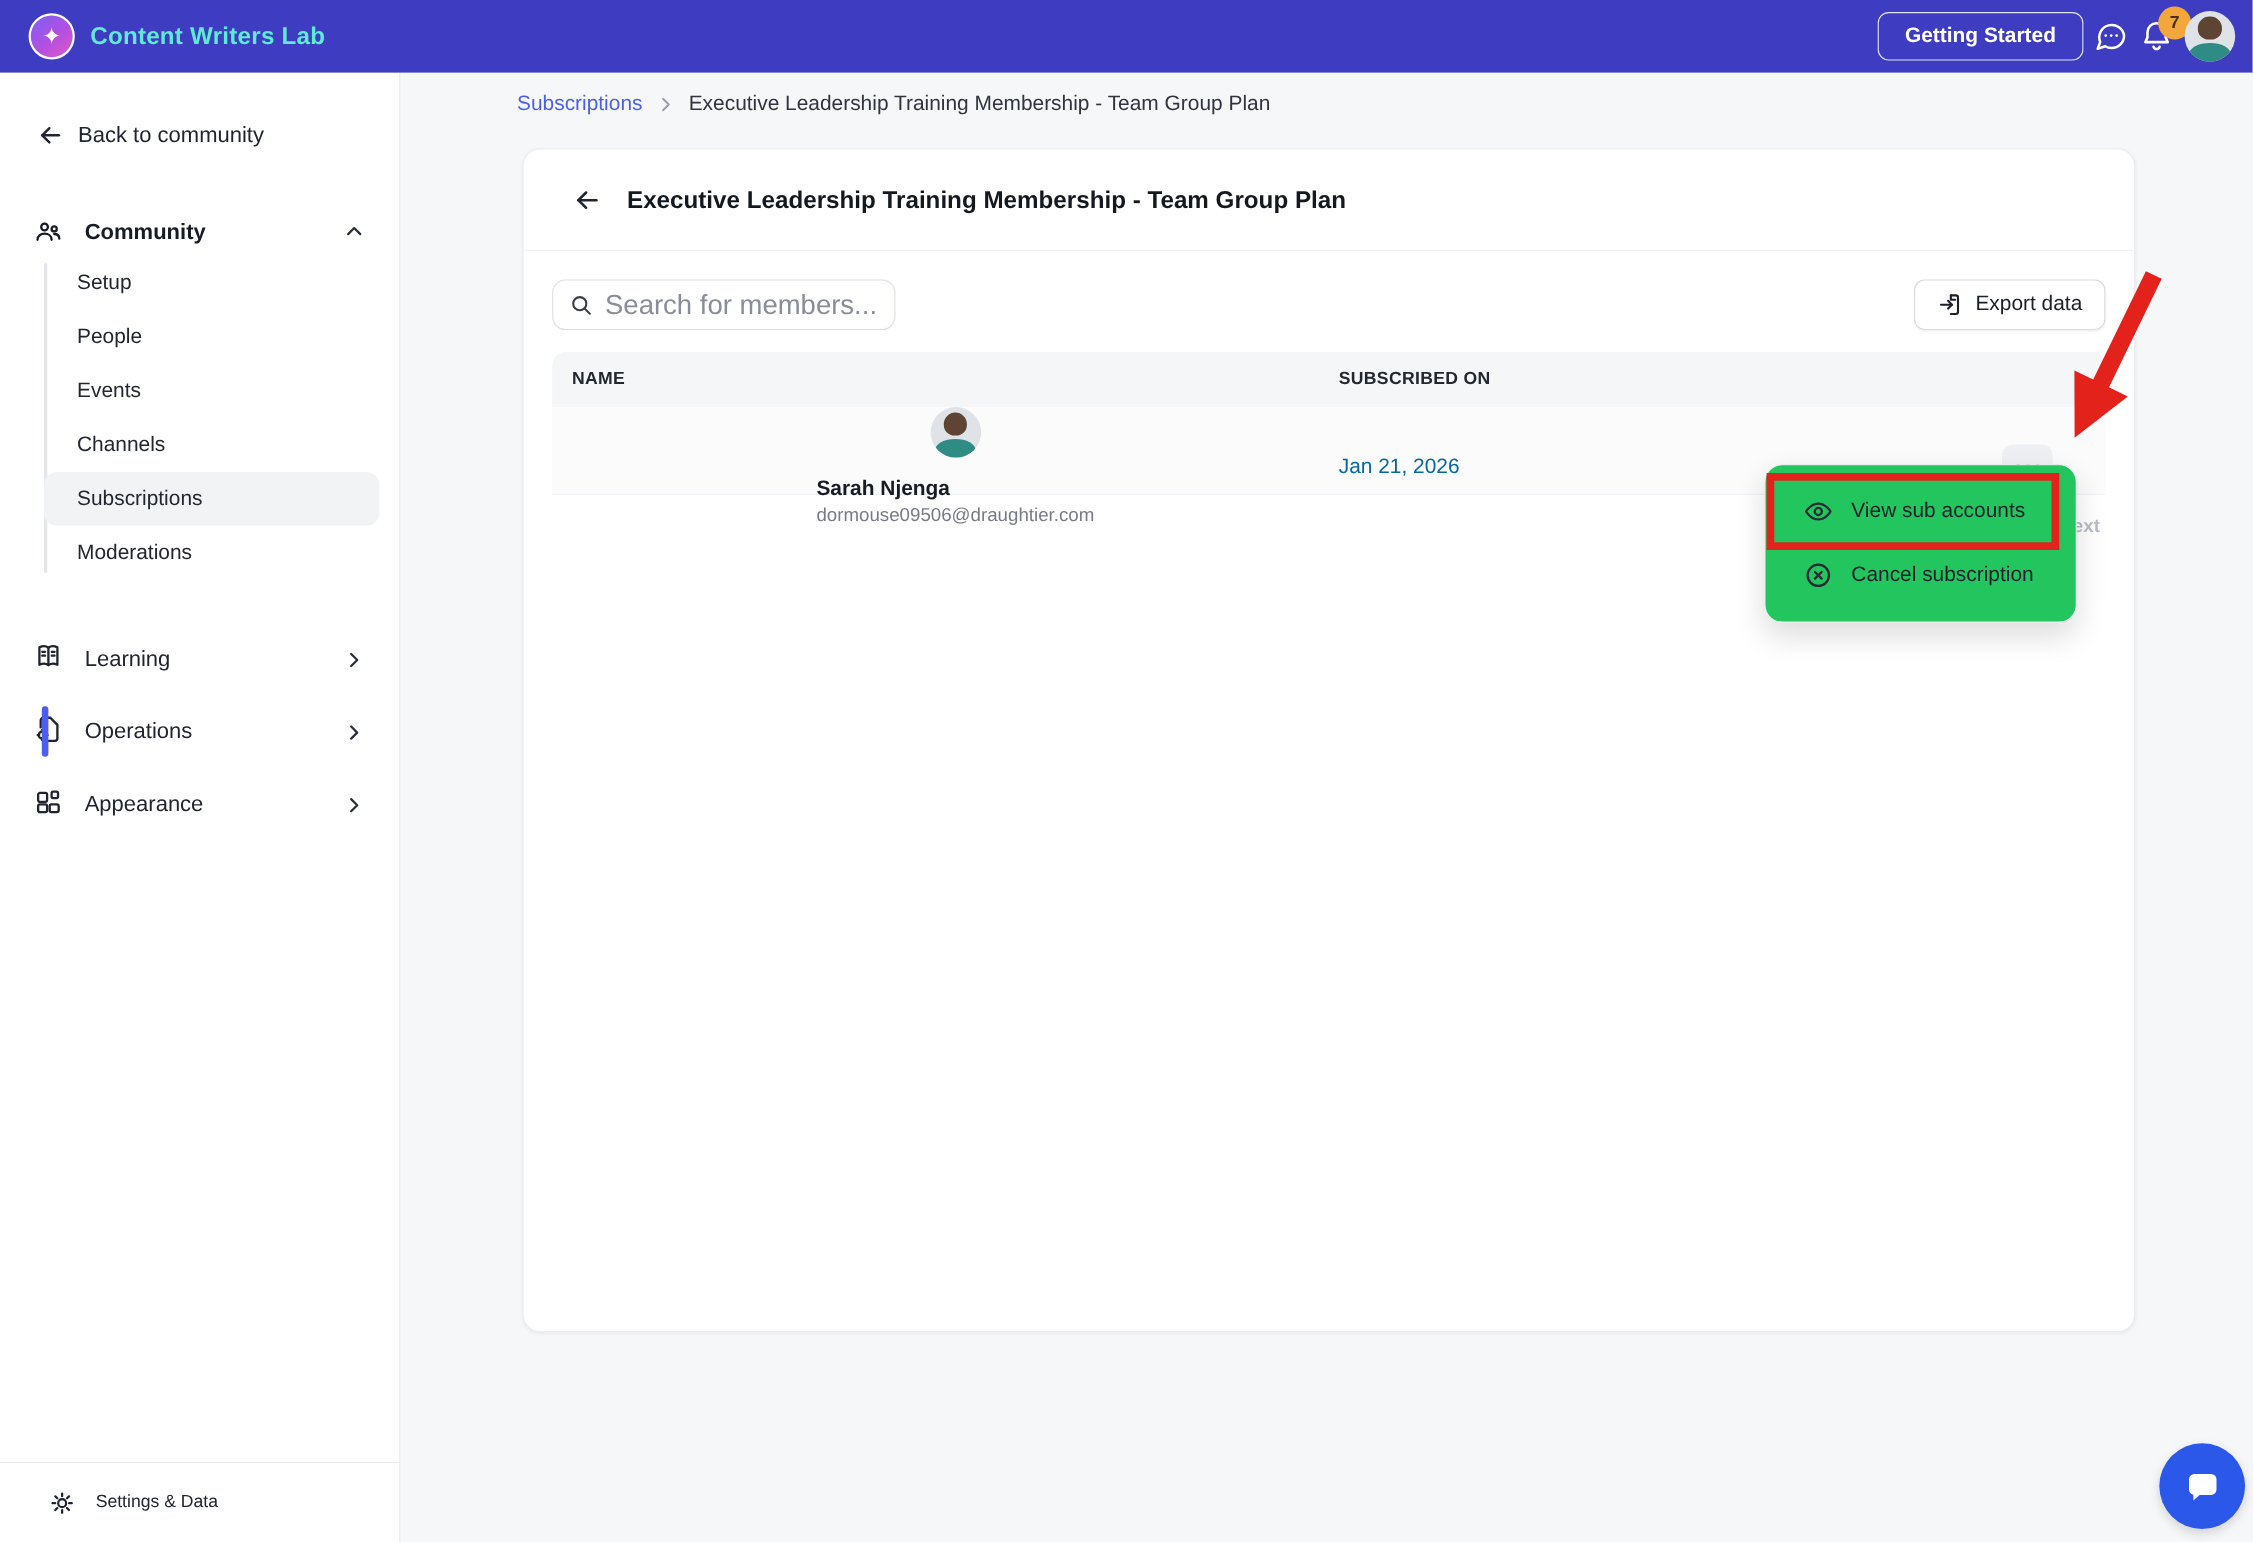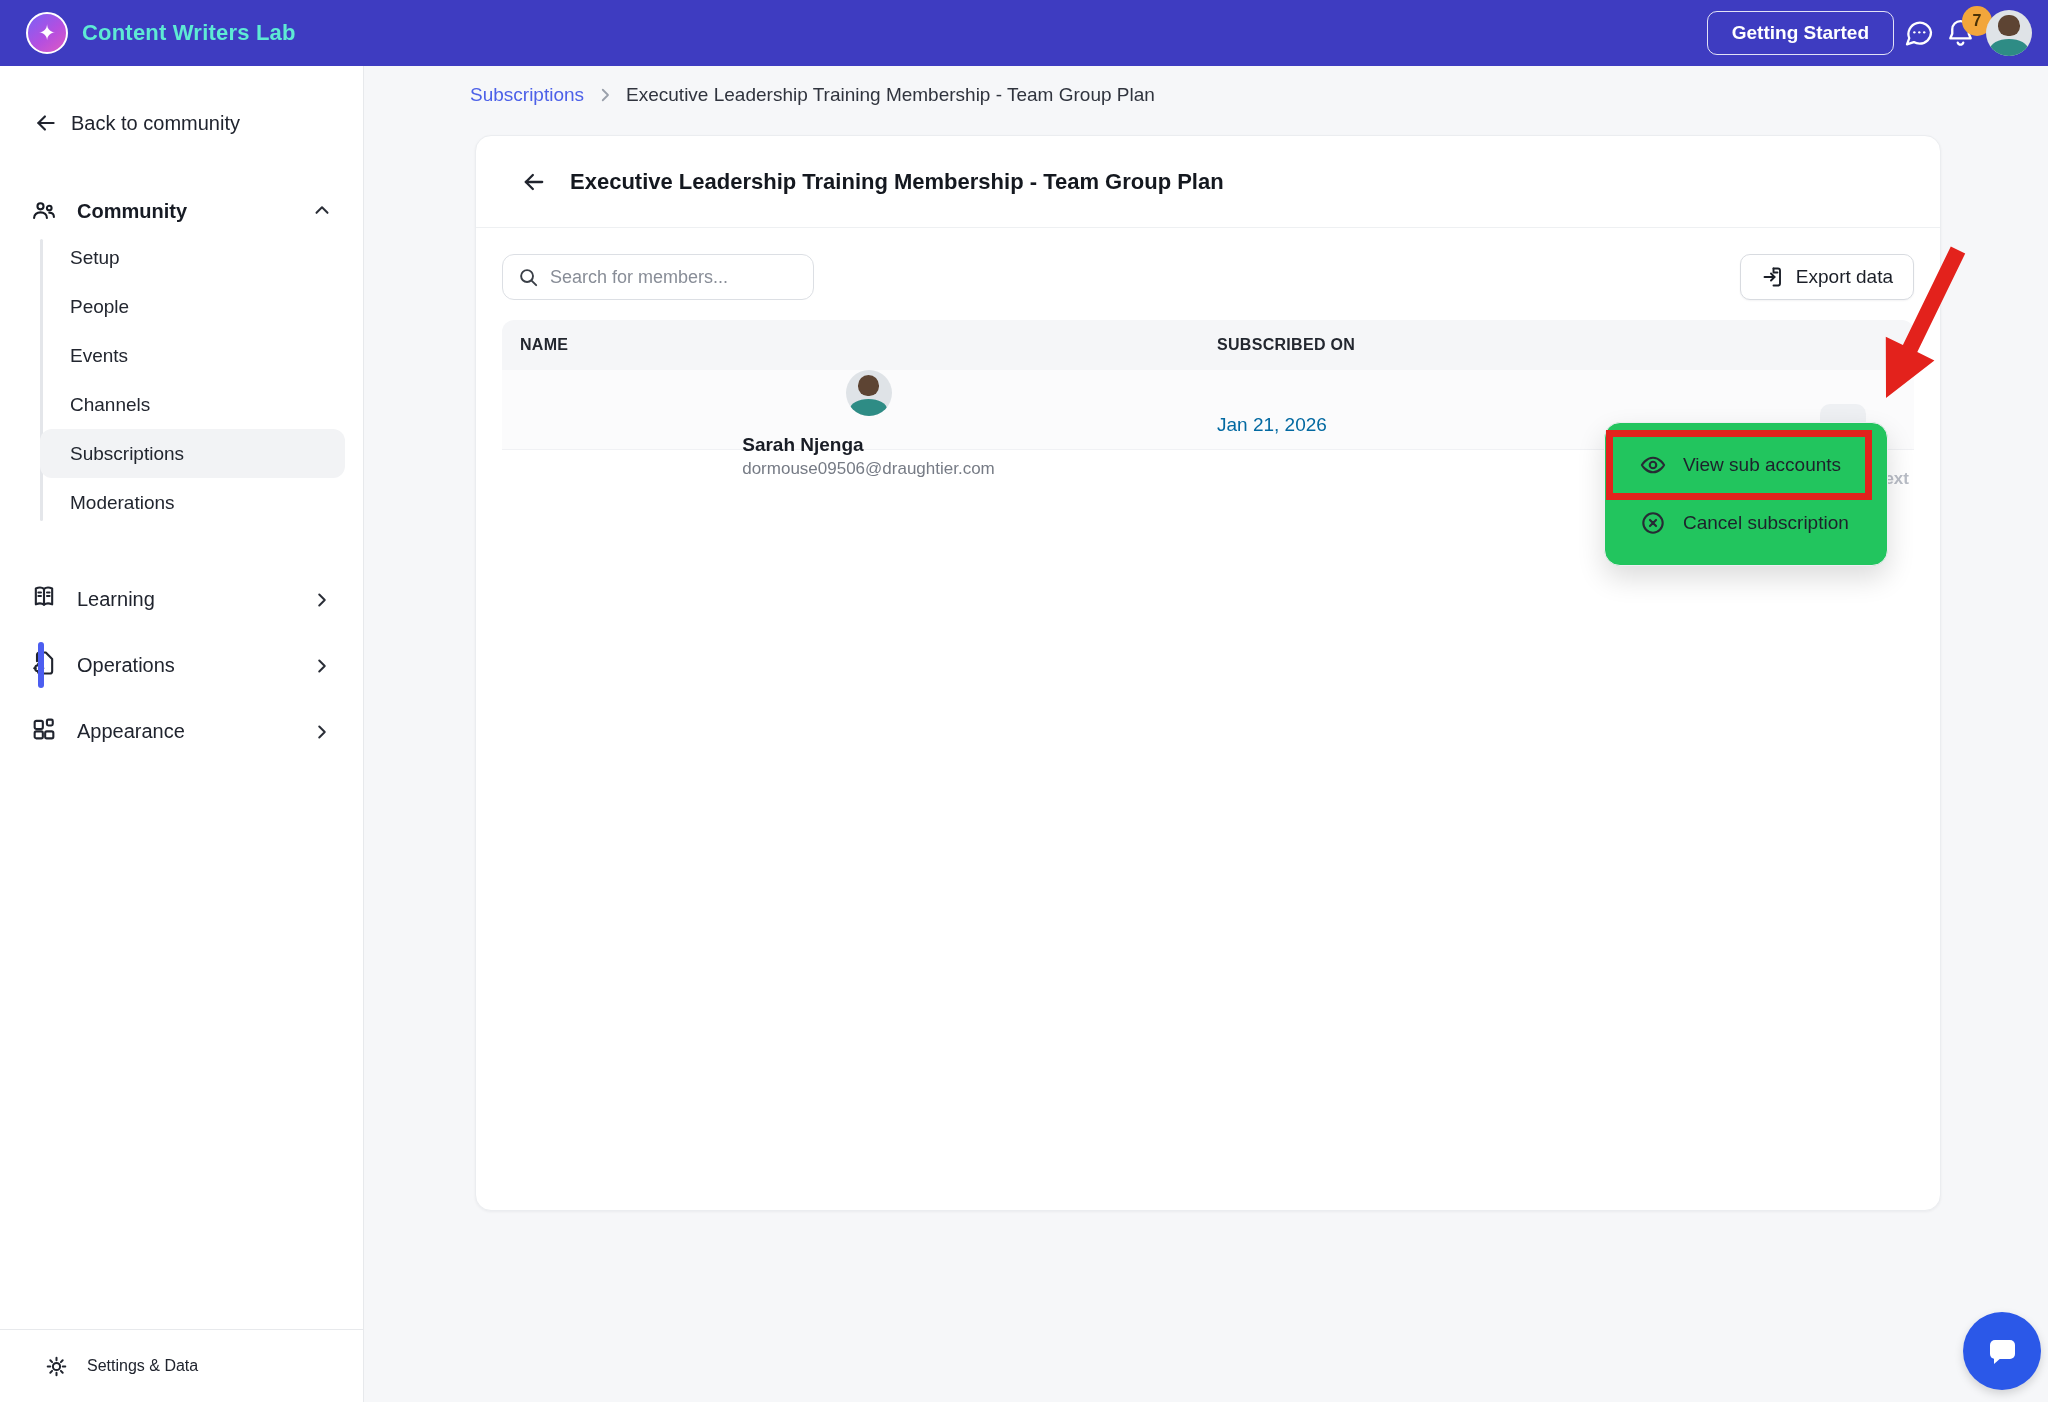--- a/index.html
+++ b/index.html
@@ -53,21 +53,21 @@
 
   .card { position:absolute; left:475px; top:135px; width:1466px; height:1076px; background:#fff;
           border:1px solid #ebedf0; border-radius:16px; box-shadow:0 1px 3px rgba(16,24,40,.05); z-index:1; }
   .card-head { height:92px; border-bottom:1px solid #eef0f2; display:flex; align-items:center; padding:0 40px; }
   .back-btn { width:36px; height:36px; background:none; border:none; cursor:pointer; display:flex; align-items:center; justify-content:center; }
   .card-title { font-size:22px; font-weight:bold; color:#14181f; margin-left:18px; }
 
   .toolbar { display:flex; align-items:center; justify-content:space-between; padding:26px 26px 20px 26px; }
   .search-box { width:312px; height:46px; border:1px solid #dcdfe4; border-radius:12px; background:#fff;
                 display:flex; align-items:center; padding:0 14px; gap:10px; }
-  .search-box input { border:none; outline:none; flex:1; font-size:18px; font-family:inherit; color:#a21caf; background:transparent; }
+  .search-box input { border:none; outline:none; flex:1; font-size:25px; font-family:inherit; color:#a21caf; background:transparent; }
   .search-box input::placeholder { color:#888d97; }
   .export-btn { height:46px; padding:0 20px; background:#fff; border:1px solid #d8dbe0; border-radius:10px;
                 display:flex; align-items:center; gap:11px; font-size:19px; color:#1b1f28; font-family:inherit; cursor:pointer;
                 box-shadow:0 1px 2px rgba(16,24,40,.05); }
 
   .table { margin:0 26px; }
   .thead { display:grid; grid-template-columns:697px 1fr 76px; height:50px; background:#f5f6f8;
            border-radius:12px 12px 0 0; align-items:center; padding:0 18px; }
   .th { font-size:16px; font-weight:bold; color:#23272f; letter-spacing:.3px; }
   .trow { display:grid; grid-template-columns:697px 1fr 76px; align-items:center; height:80px; padding:0 18px;

